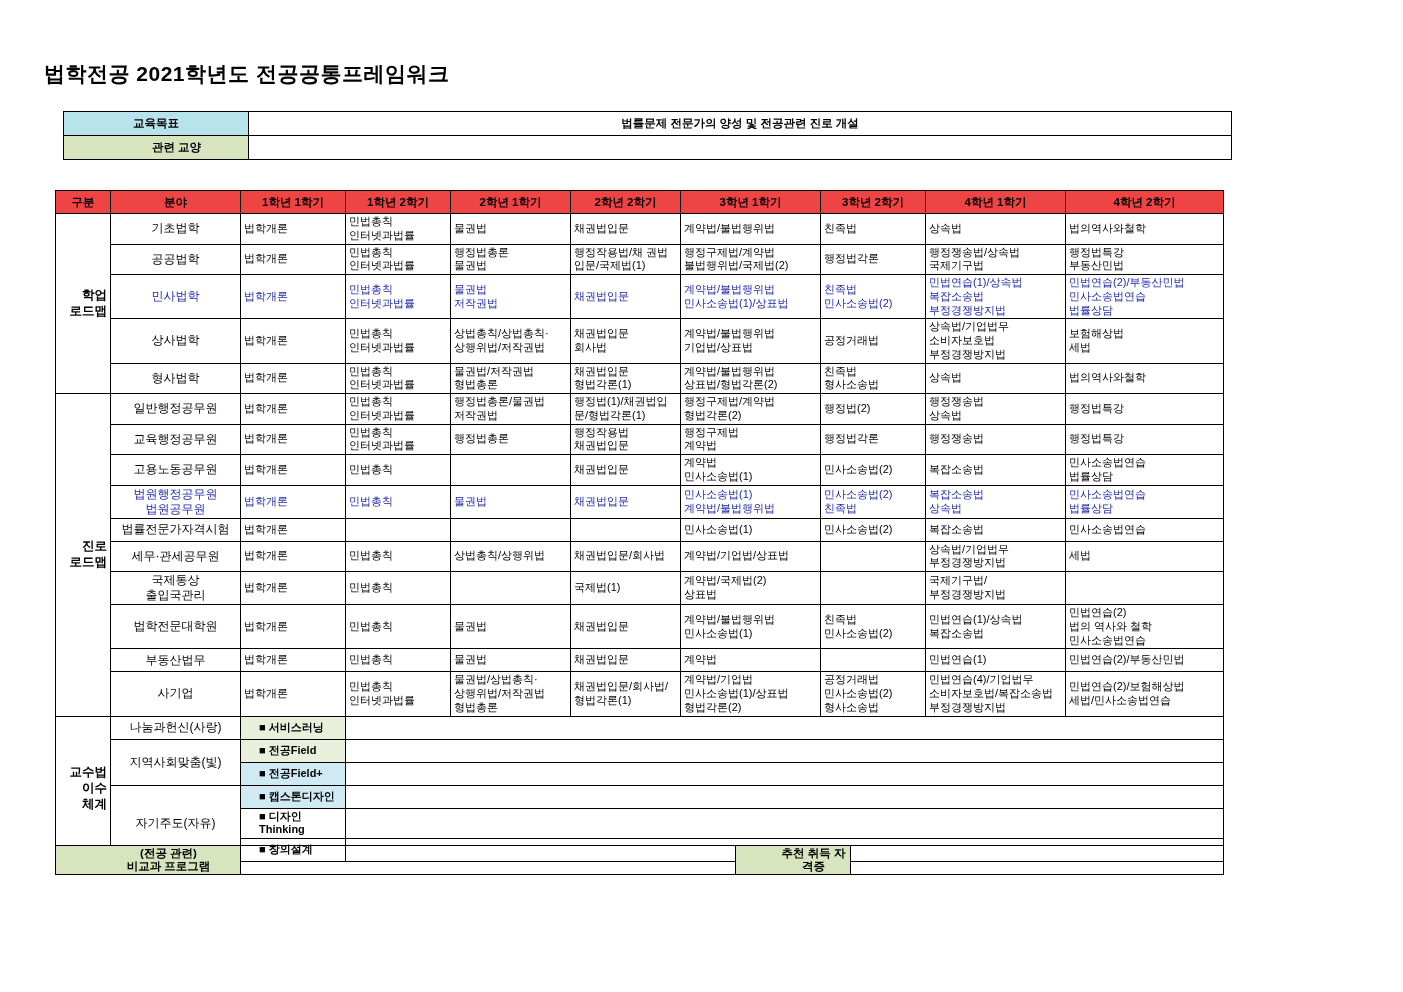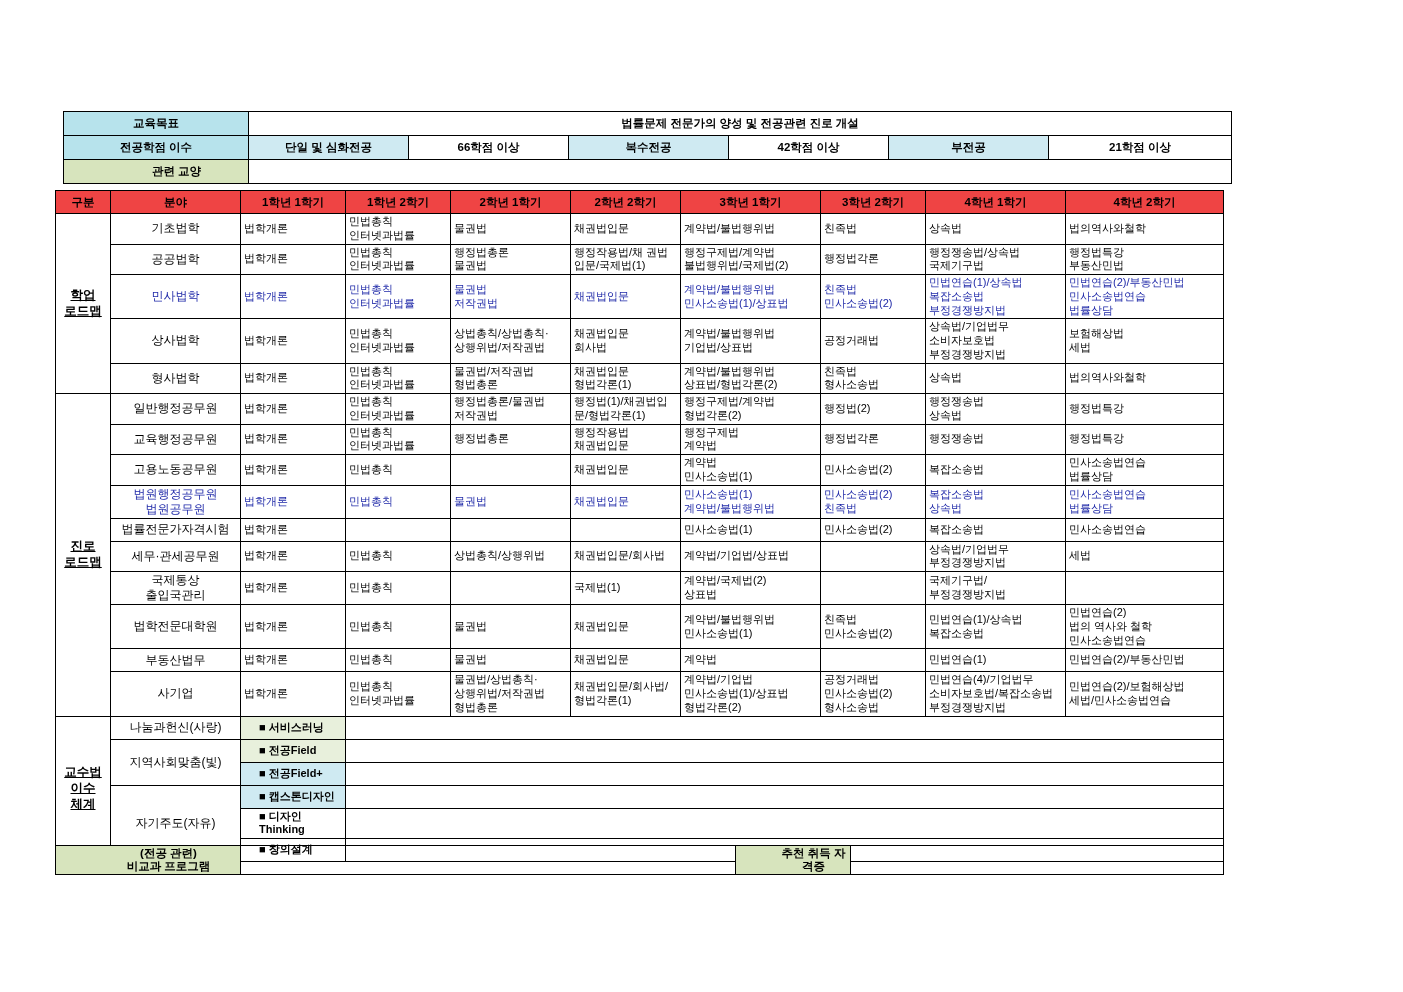--- a/index.html
+++ b/index.html
@@ -64,64 +64,56 @@
   .c-cyan { background: #b7e3ec; }
   .c-green { background: #d7e4bd; padding-left: 44px; }
   .c-lgreen { background: #e8f0dc; }
   .c-head { background: #ef4444; }
   .c-white { background: #ffffff; }
   .c-cyan2 { background: #cfeaf2; }
   .center { text-align: center; }
   .blue { color: #1f29a8; }
   .cell { text-align: left; font-weight: normal; font-size: 11px; }
   .rowlabel { text-align: center; font-size: 12px; font-weight: normal; }
-  .vert { text-align: center; font-size: 12.5px; font-weight: bold; text-decoration: underline; }
+  .vert { text-align: right; font-size: 12.5px; font-weight: bold; }
   .tbl-top td { height: 21px; }
   .tbl-main td { height: 20px; }
   .small { font-size: 12px; }
   .bullet { font-size: 11px; text-align: left; font-weight: bold; padding-left: 18px; }
   .h26 { height: 26px; }
   .blank { background: #ffffff; }
   .bottomlabel {
     text-align: center;
     font-size: 11.5px;
     font-weight: bold;
     line-height: 1.15;
   }
 </style>
 </head>
 <body>
 
 <div id="page">
 
+  <div class="title">법학전공 2021학년도 전공공통프레임워크</div>
 
   <div class="wrap-top">
     <table class="tbl-top" style="width:1168px">
       <colgroup>
         <col style="width:185px">
         <col style="width:160px">
         <col style="width:160px">
         <col style="width:160px">
         <col style="width:160px">
         <col style="width:160px">
         <col style="width:183px">
       </colgroup>
       <tbody>
           <tr>
         <td class="c-cyan center">교육목표</td>
         <td class="center" colspan="6">법률문제 전문가의 양성 및 전공관련 진로 개설</td>
-      </tr>
-      <tr>
-        <td class="c-cyan center">전공학점 이수</td>
-        <td class="c-cyan2 center">단일 및 심화전공</td>
-        <td class="center">66학점 이상</td>
-        <td class="c-cyan2 center">복수전공</td>
-        <td class="center">42학점 이상</td>
-        <td class="c-cyan2 center">부전공</td>
-        <td class="center">21학점 이상</td>
       </tr>
       <tr>
         <td class="c-green center">관련 교양</td>
         <td class="center" colspan="6"></td>
       </tr>
     </tbody>
       </table>
   </div>
 
   <div class="wrap-main">

